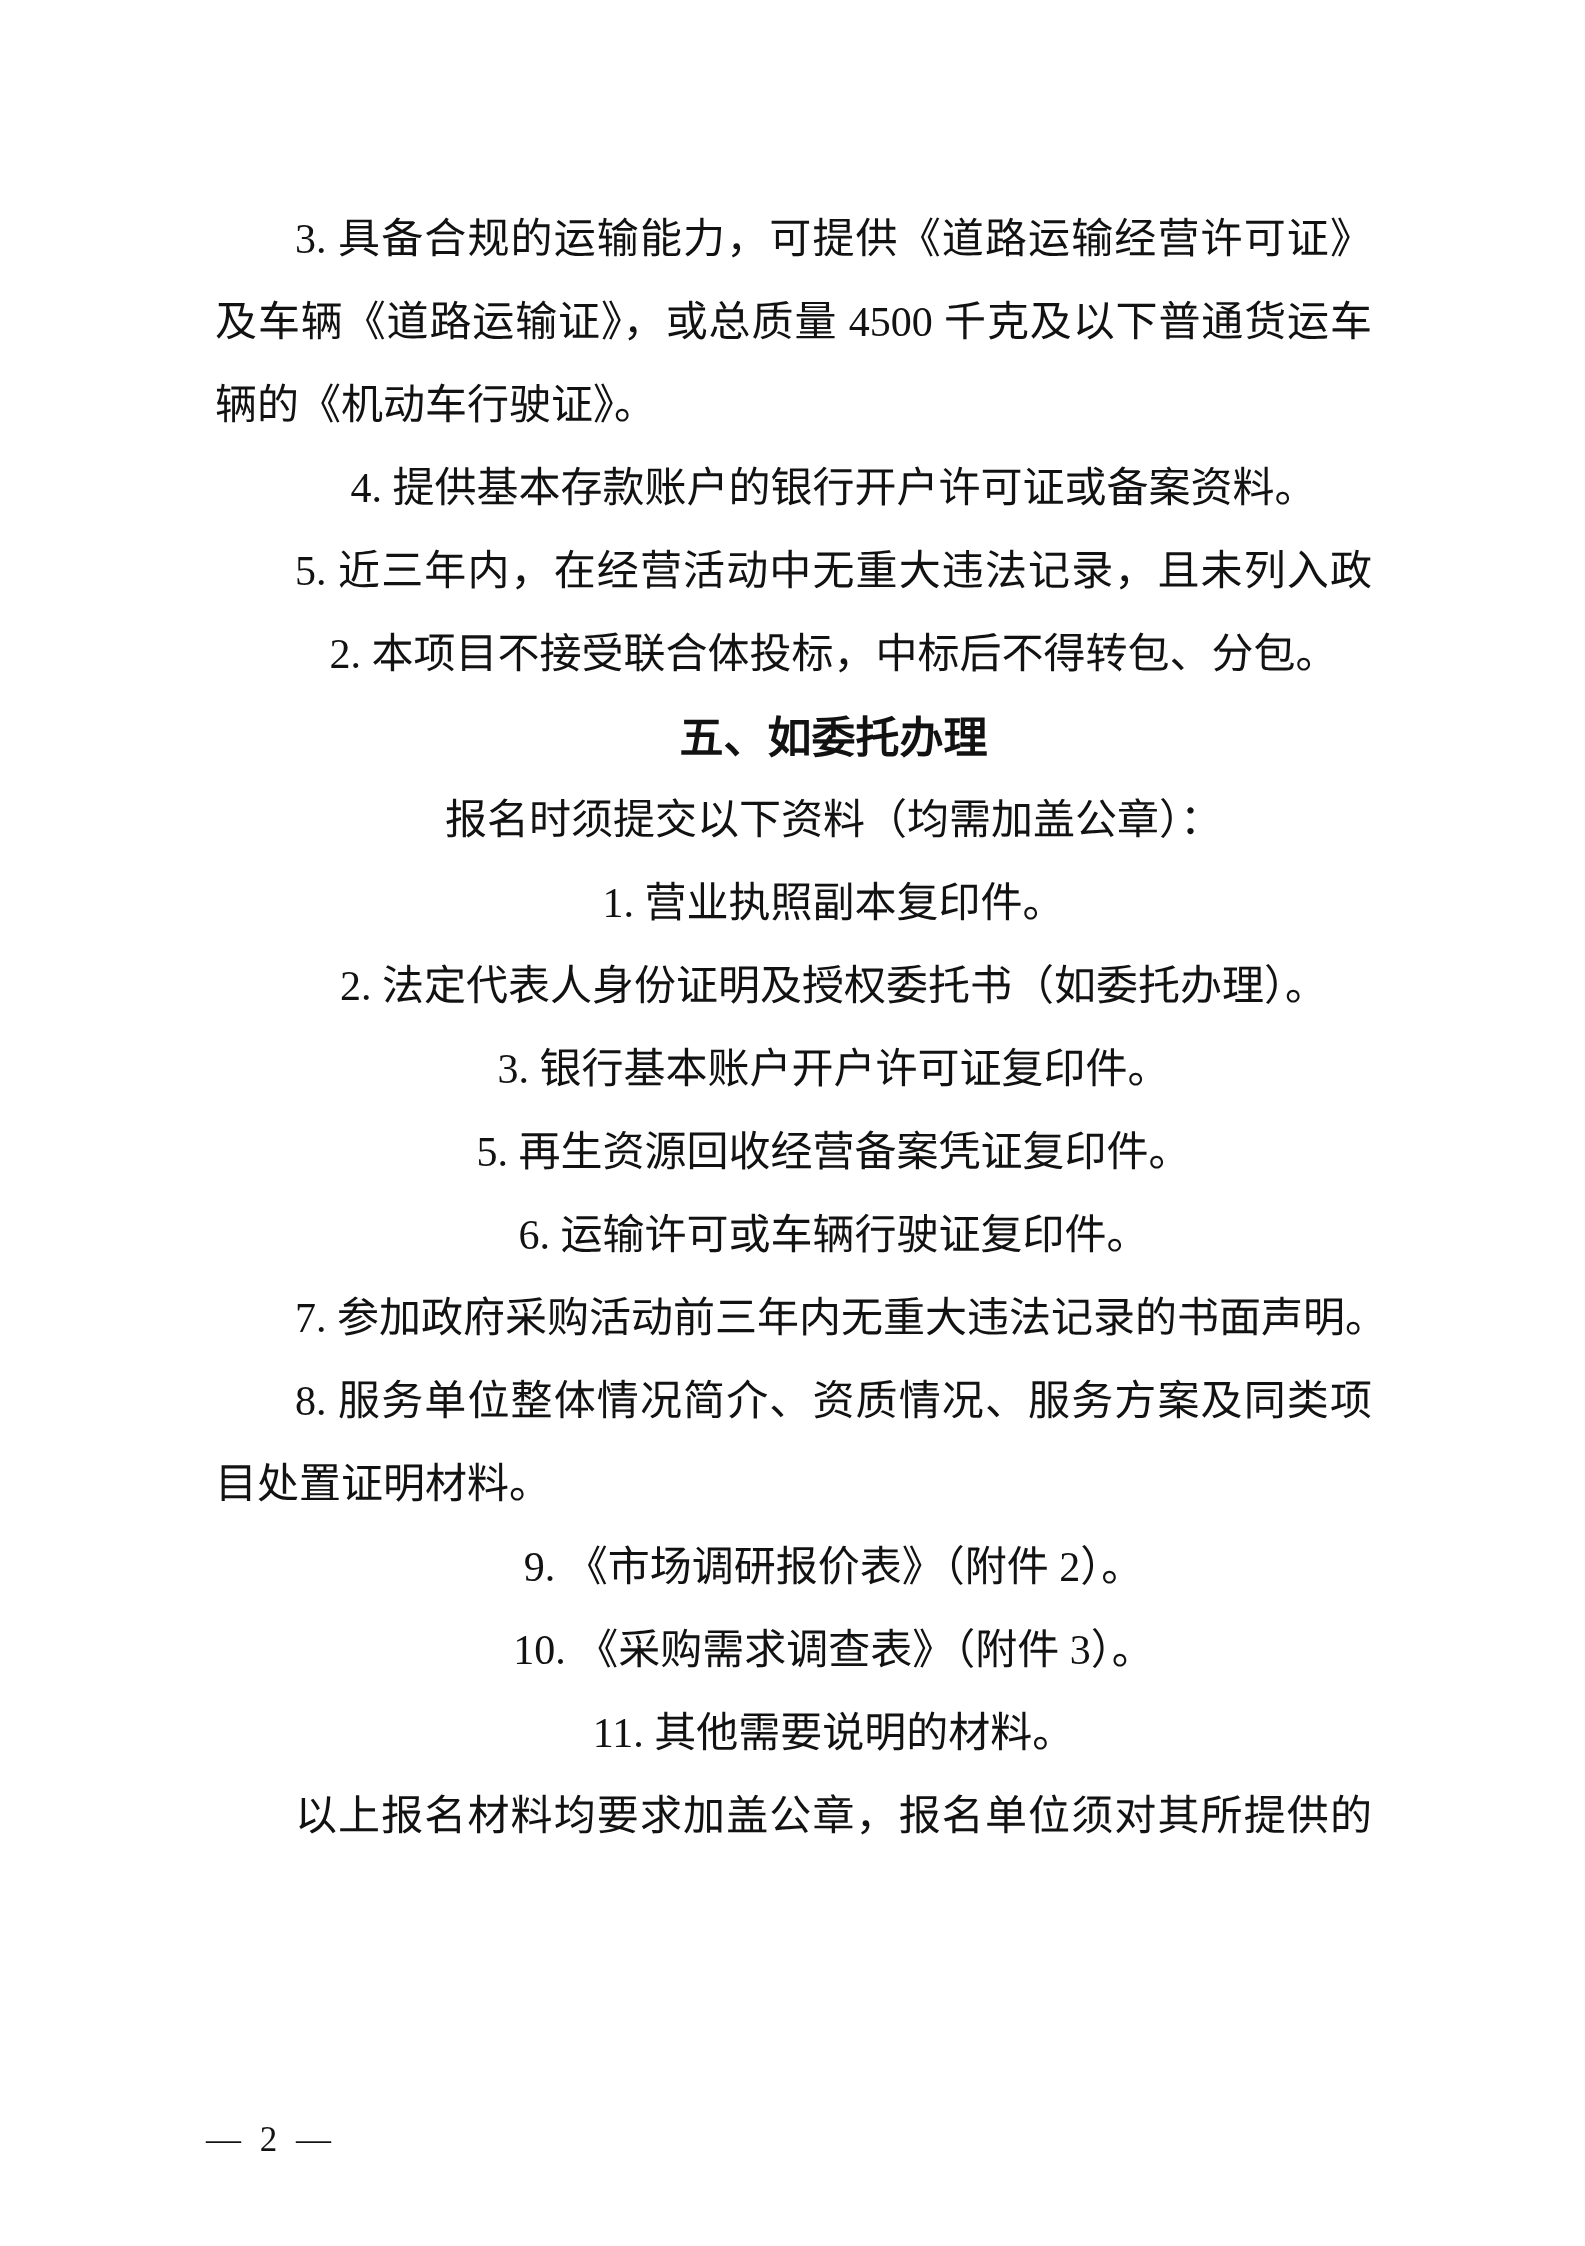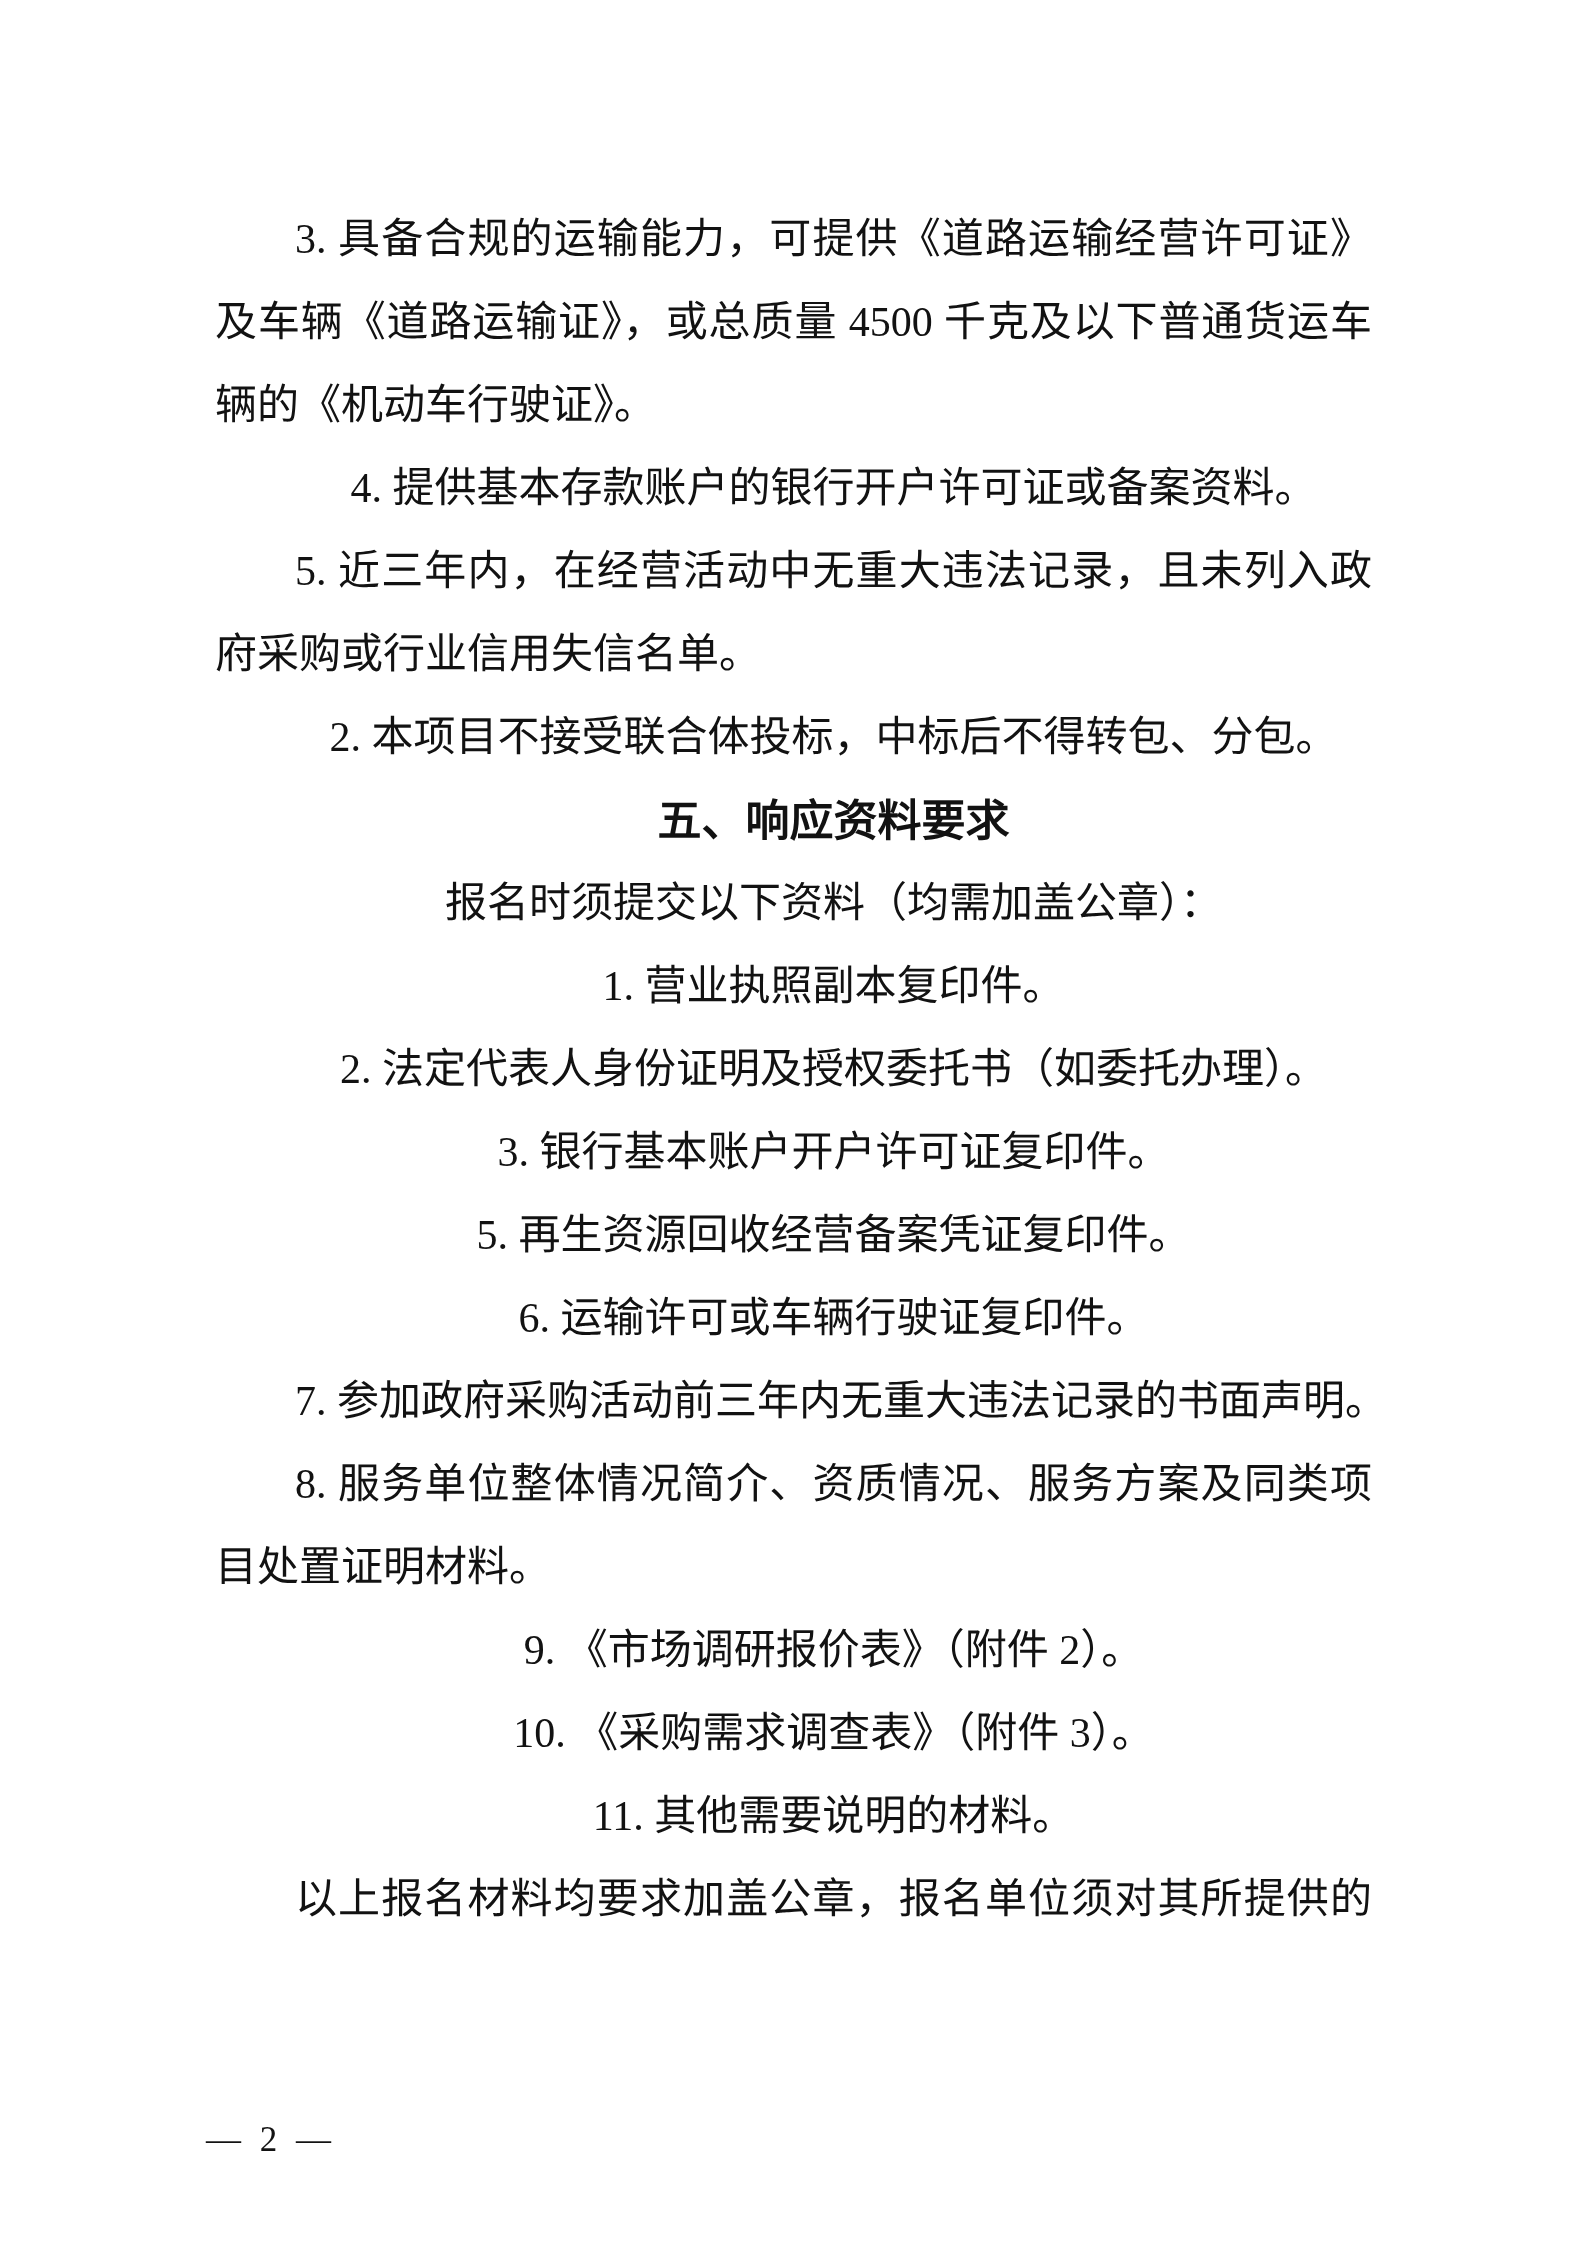--- a/index.html
+++ b/index.html
@@ -63,23 +63,22 @@
 </head>
 <body>
 
 <div class="page">
   <div class="doc-body">
     <div class="line indent just">3. 具备合规的运输能力，可提供《道路运输经营许可证》</div>
     <div class="line just">及车辆《道路运输证》，或总质量 4500 千克及以下普通货运车</div>
     <div class="line left">辆的《机动车行驶证》。</div>
     <div class="line indent left">4. 提供基本存款账户的银行开户许可证或备案资料。</div>
     <div class="line indent just">5. 近三年内，在经营活动中无重大违法记录，且未列入政</div>
-    <div class="line left">府采购或行业信用失信名单。</div>
     <div class="line indent left">2. 本项目不接受联合体投标，中标后不得转包、分包。</div>
-    <div class="line indent left heading">五、响应资料要求</div>
+    <div class="line indent left heading">五、如委托办理</div>
     <div class="line indent left">报名时须提交以下资料（均需加盖公章）：</div>
     <div class="line indent left">1. 营业执照副本复印件。</div>
     <div class="line indent left">2. 法定代表人身份证明及授权委托书（如委托办理）。</div>
     <div class="line indent left">3. 银行基本账户开户许可证复印件。</div>
     <div class="line indent left">5. 再生资源回收经营备案凭证复印件。</div>
     <div class="line indent left">6. 运输许可或车辆行驶证复印件。</div>
     <div class="line indent left">7. 参加政府采购活动前三年内无重大违法记录的书面声明。</div>
     <div class="line indent just">8. 服务单位整体情况简介、资质情况、服务方案及同类项</div>
     <div class="line left">目处置证明材料。</div>
     <div class="line indent left">9. 《市场调研报价表》（附件 2）。</div>

